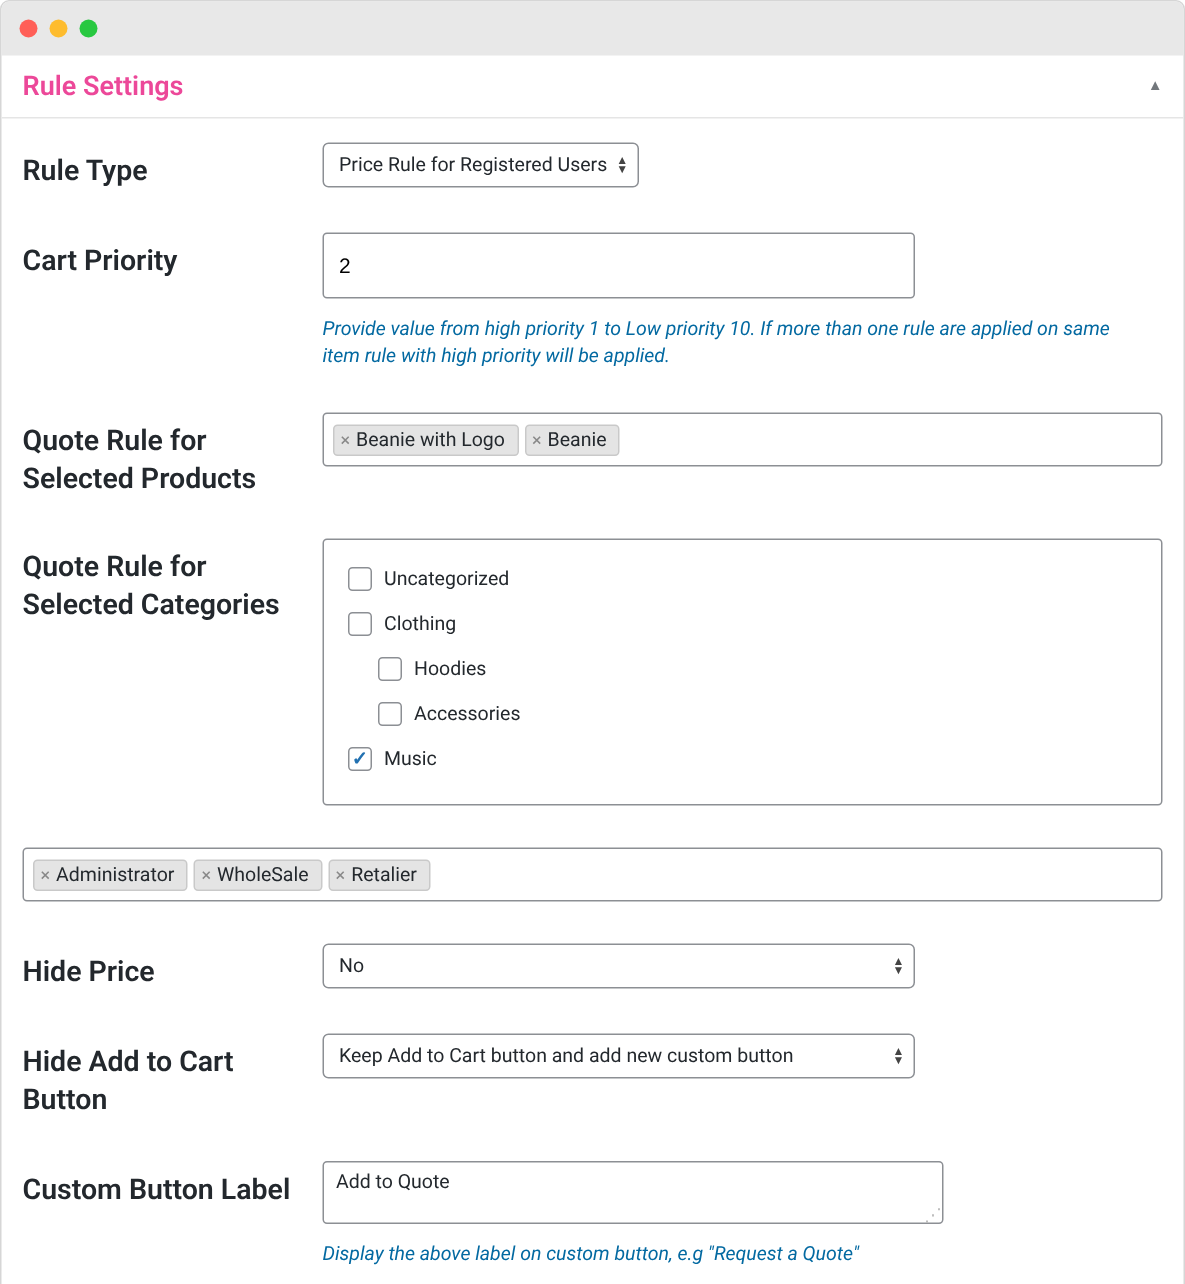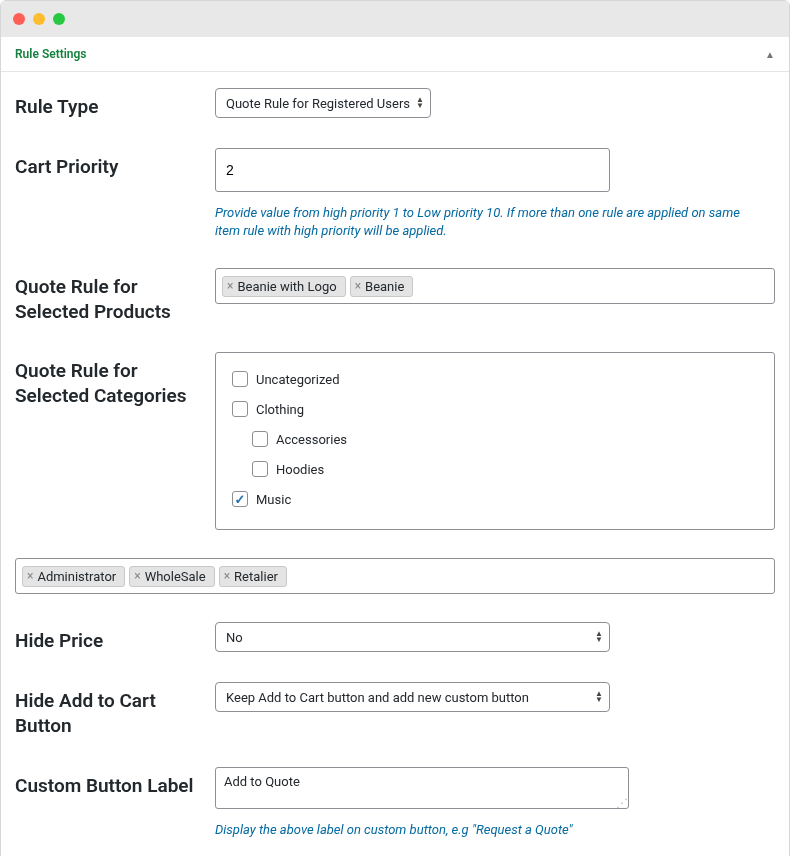--- a/index.html
+++ b/index.html
@@ -35,23 +35,23 @@
   .content { padding: 0; }
   .panel-header {
     display: flex;
     justify-content: space-between;
     align-items: center;
     padding: 10px 14px;
     border-bottom: 1px solid #e5e5e5;
   }
   .panel-header h2 {
     margin: 0;
-    font-size: 12px;
+    font-size: 18px;
     font-weight: 600;
-    color: #15803d;
+    color: #ec4899;
   }
   .collapse-arrow {
     font-size: 10px;
     color: #72777c;
   }
   .panel-body { padding: 16px 14px 24px; }
   .field-row {
     display: flex;
     align-items: flex-start;
     margin-bottom: 28px;
@@ -199,21 +199,21 @@
       <h2>Rule Settings</h2>
       <span class="collapse-arrow">▲</span>
     </div>
 
     <div class="panel-body">
 
       <div class="field-row">
         <div class="field-label">Rule Type</div>
         <div class="field-control">
           <div class="select-like">
-            <span>Quote Rule for Registered Users</span>
+            <span>Price Rule for Registered Users</span>
             <span class="select-arrows">
                 <span>▲</span>
                 <span>▼</span>
               </span>
           </div>
         </div>
       </div>
 
       <div class="field-row">
         <div class="field-label">Cart Priority</div>
@@ -246,25 +246,25 @@
               <div class="cat-item">
                 <span class="cb"></span>
                 <span>Uncategorized</span>
               </div>
               <div class="cat-item">
                 <span class="cb"></span>
                 <span>Clothing</span>
               </div>
               <div class="cat-item child">
                 <span class="cb"></span>
-                <span>Accessories</span>
+                <span>Hoodies</span>
               </div>
               <div class="cat-item child">
                 <span class="cb"></span>
-                <span>Hoodies</span>
+                <span>Accessories</span>
               </div>
               <div class="cat-item">
                 <span class="cb checked"></span>
                 <span>Music</span>
               </div>
             </div>
         </div>
       </div>
 
       <div class="field-row">

